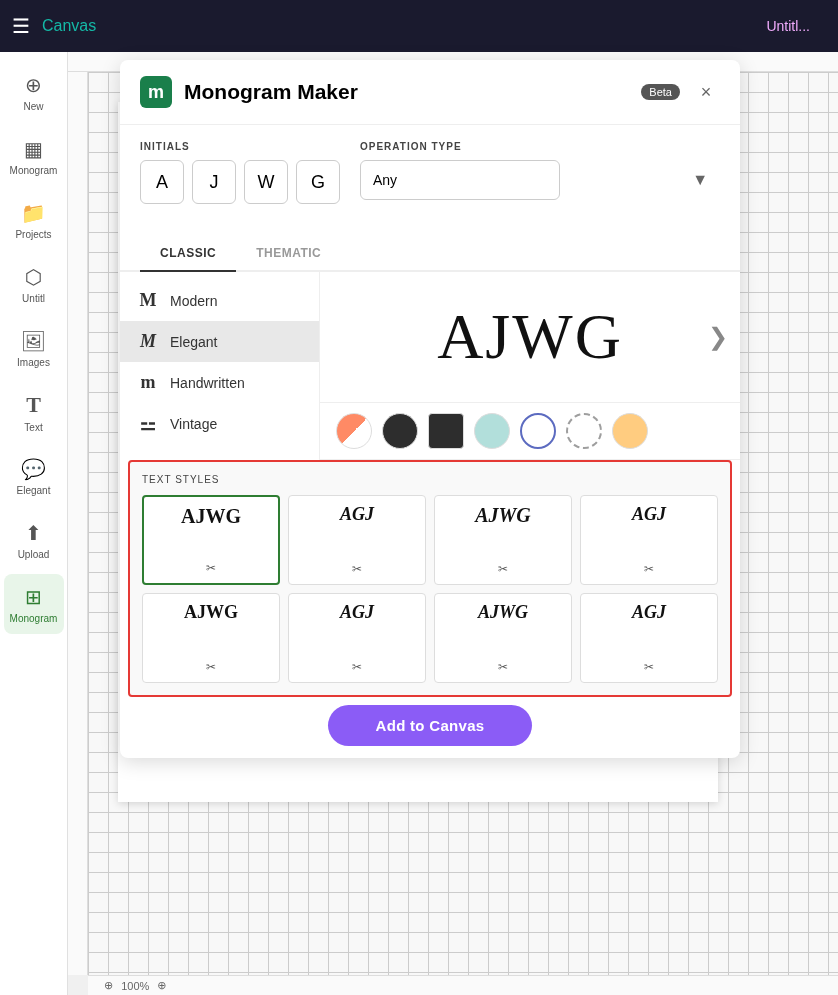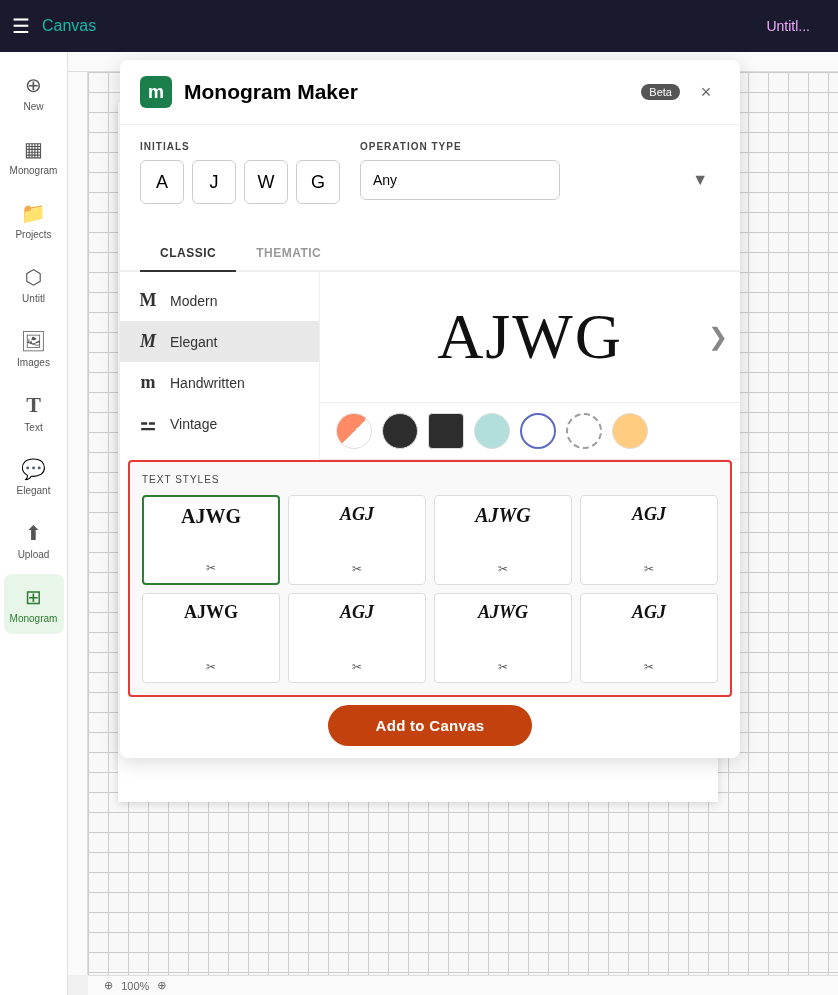--- a/index.html
+++ b/index.html
@@ -206,21 +206,21 @@
     .card-monogram.serif { font-family: 'Georgia', serif; }
     .card-monogram.bold { font-weight: 900; font-size: 18px; }
     .card-scissors { font-size: 12px; color: #555; margin-top: 4px; }
 
     
     .text-style-card.bold-style .card-monogram { font-weight: 900; font-family: 'Georgia', serif; }
 
     
     .add-canvas-btn {
       display: block; margin: 8px auto 12px;
-      background: #c2410c; color: white; border: none;
+      background: #8b5cf6; color: white; border: none;
       padding: 12px 48px; border-radius: 24px; font-size: 15px;
       font-weight: 600; cursor: pointer; letter-spacing: 0.3px;
     }
   </style>
 </head>
 <body>
 
 <div class="top-bar">
   <span class="top-bar-menu">☰</span>
   <span class="top-bar-title">Canvas</span>

